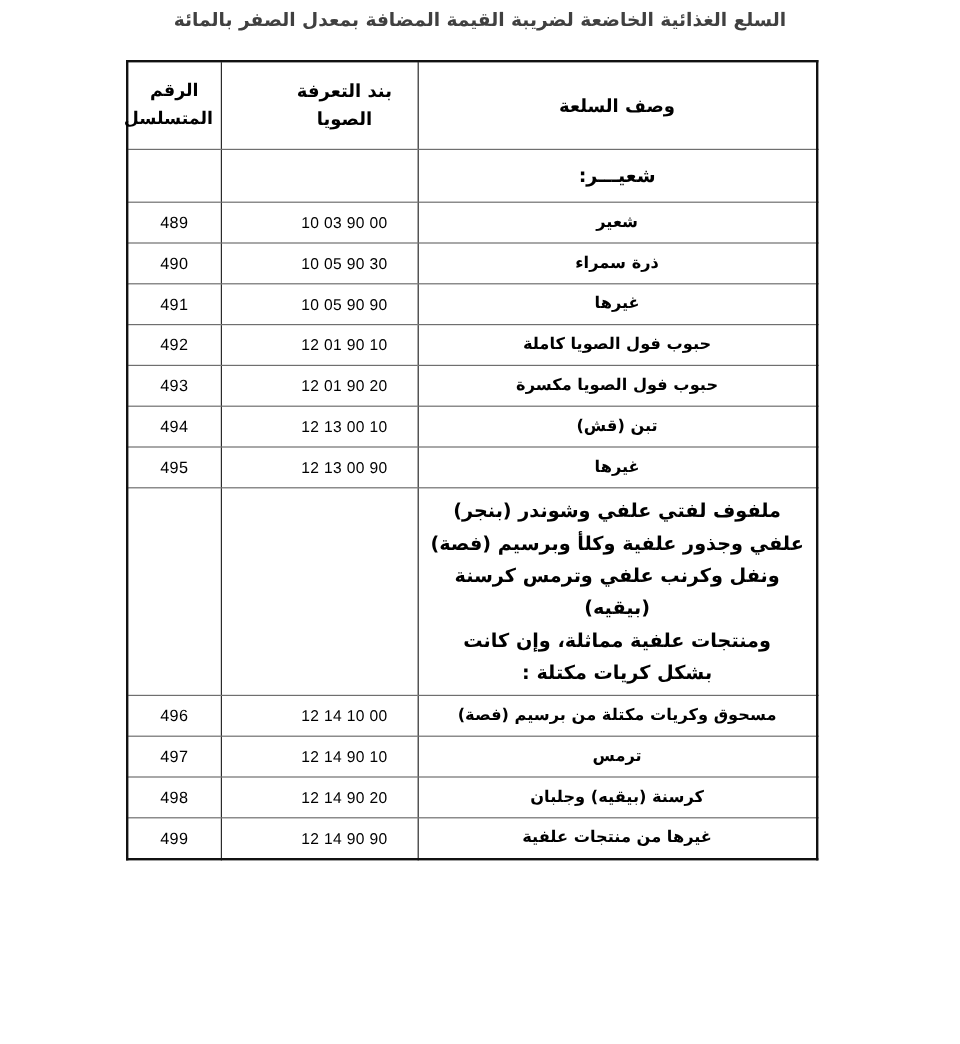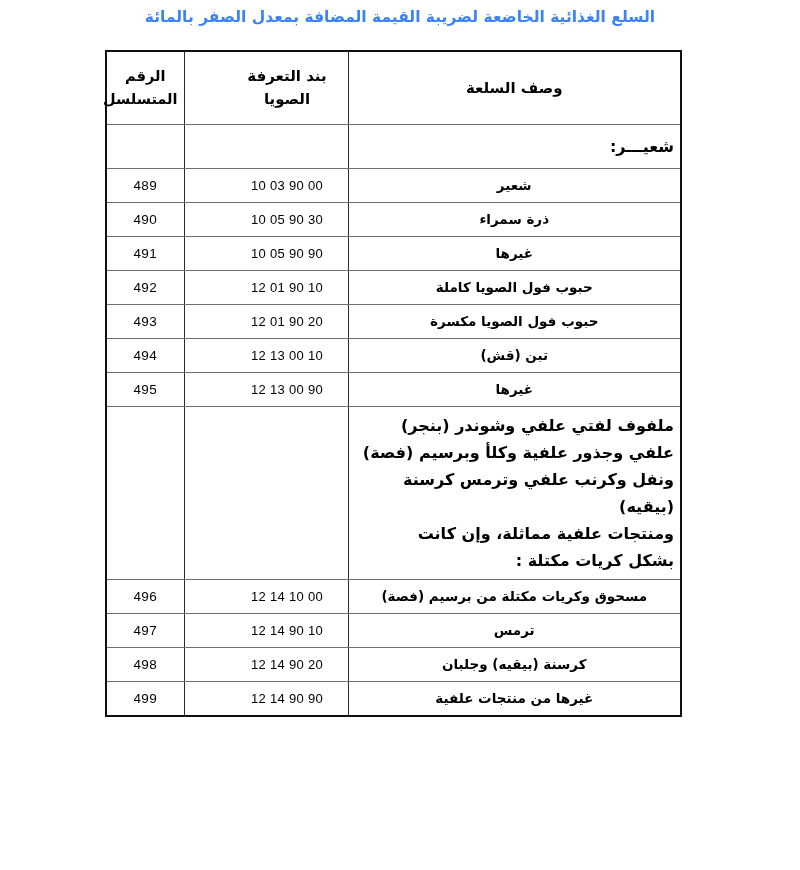--- a/index.html
+++ b/index.html
@@ -28,21 +28,21 @@
     position: absolute;
     top: 6px;
     left: 0;
     width: 800px;
     text-align: center;
     font-family: "DejaVu Sans", "Liberation Sans", sans-serif;
     font-weight: bold;
     font-size: 15.5px;
     line-height: 22px;
     letter-spacing: 0px;
-    color: #3b82f6;
+    color: #404040;
     direction: rtl;
   }
 
   
   .table-wrap {
     position: absolute;
     top: 50px;
     right: 118px;   
     width: 575px;
   }
@@ -95,21 +95,20 @@
     line-height: 19px;
     padding-top: 3px;
     padding-bottom: 3px;
   }
   tr.section-row td.col-desc {
     font-size: 16px;
     line-height: 27px;
     padding-top: 5px;
     padding-bottom: 5px;
     letter-spacing: 0.2px;
-    text-align: right;
   }
   td.col-code,
   td.col-serial {
     text-align: center;
     font-family: Liberation Sans, sans-serif;
     font-weight: normal;
     font-size: 13.5px;
     line-height: 18px;
     direction: ltr;
     letter-spacing: 0.3px;

